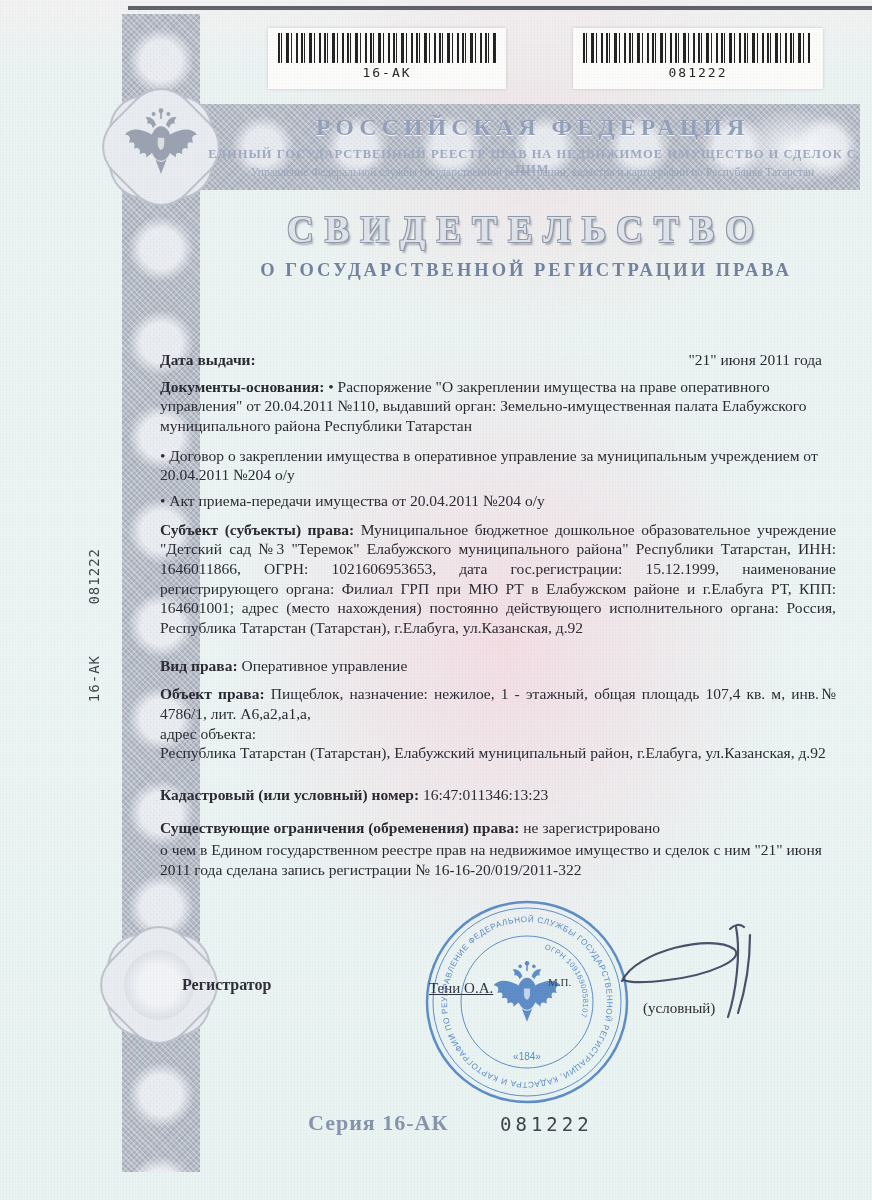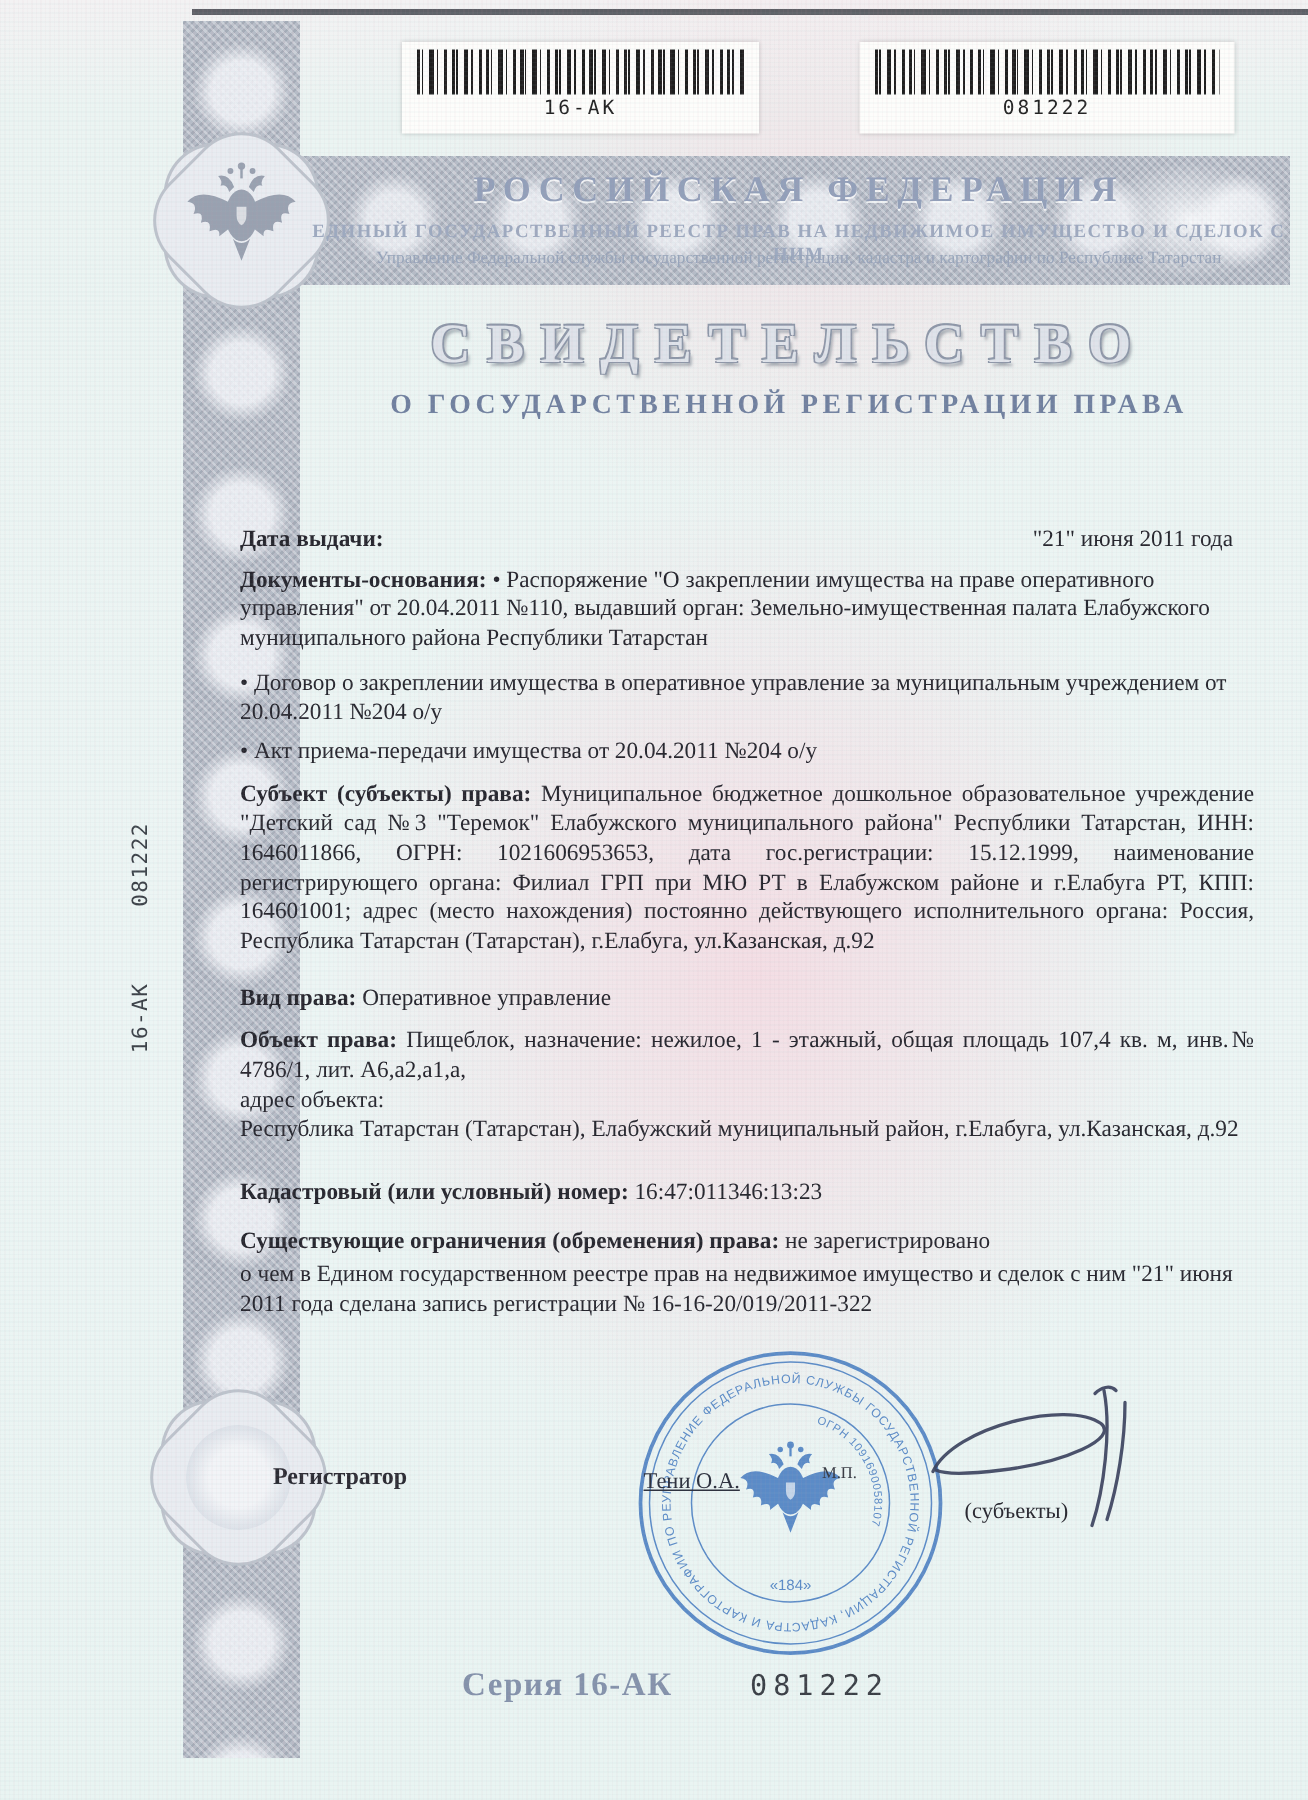--- a/index.html
+++ b/index.html
@@ -209,20 +209,20 @@
   <div class="mp">М.П.</div>
 
   <svg class="sig" width="165" height="112" viewBox="0 0 165 112">
     <g fill="none" stroke="#39405c" stroke-width="2.2" stroke-linecap="round" opacity="0.9">
       <path d="M10 66 C24 36 100 18 122 34 C134 44 98 60 56 65 C40 67 20 69 12 65"></path>
       <path d="M124 12 C129 38 124 78 116 102"></path>
       <path d="M138 20 C138 46 133 76 126 98"></path>
       <path d="M118 14 C122 10 128 8 132 12"></path>
     </g>
   </svg>
-  <div class="sig-caption">(субъекты)</div>
+  <div class="sig-caption">(условный)</div>
 
   <div class="footer-series">Серия 16-АК</div>
   <div class="footer-number">081222</div>
 
   <div class="v-num">081222</div>
   <div class="v-series">16-АК</div>
 </div>
 
 </body></html>

